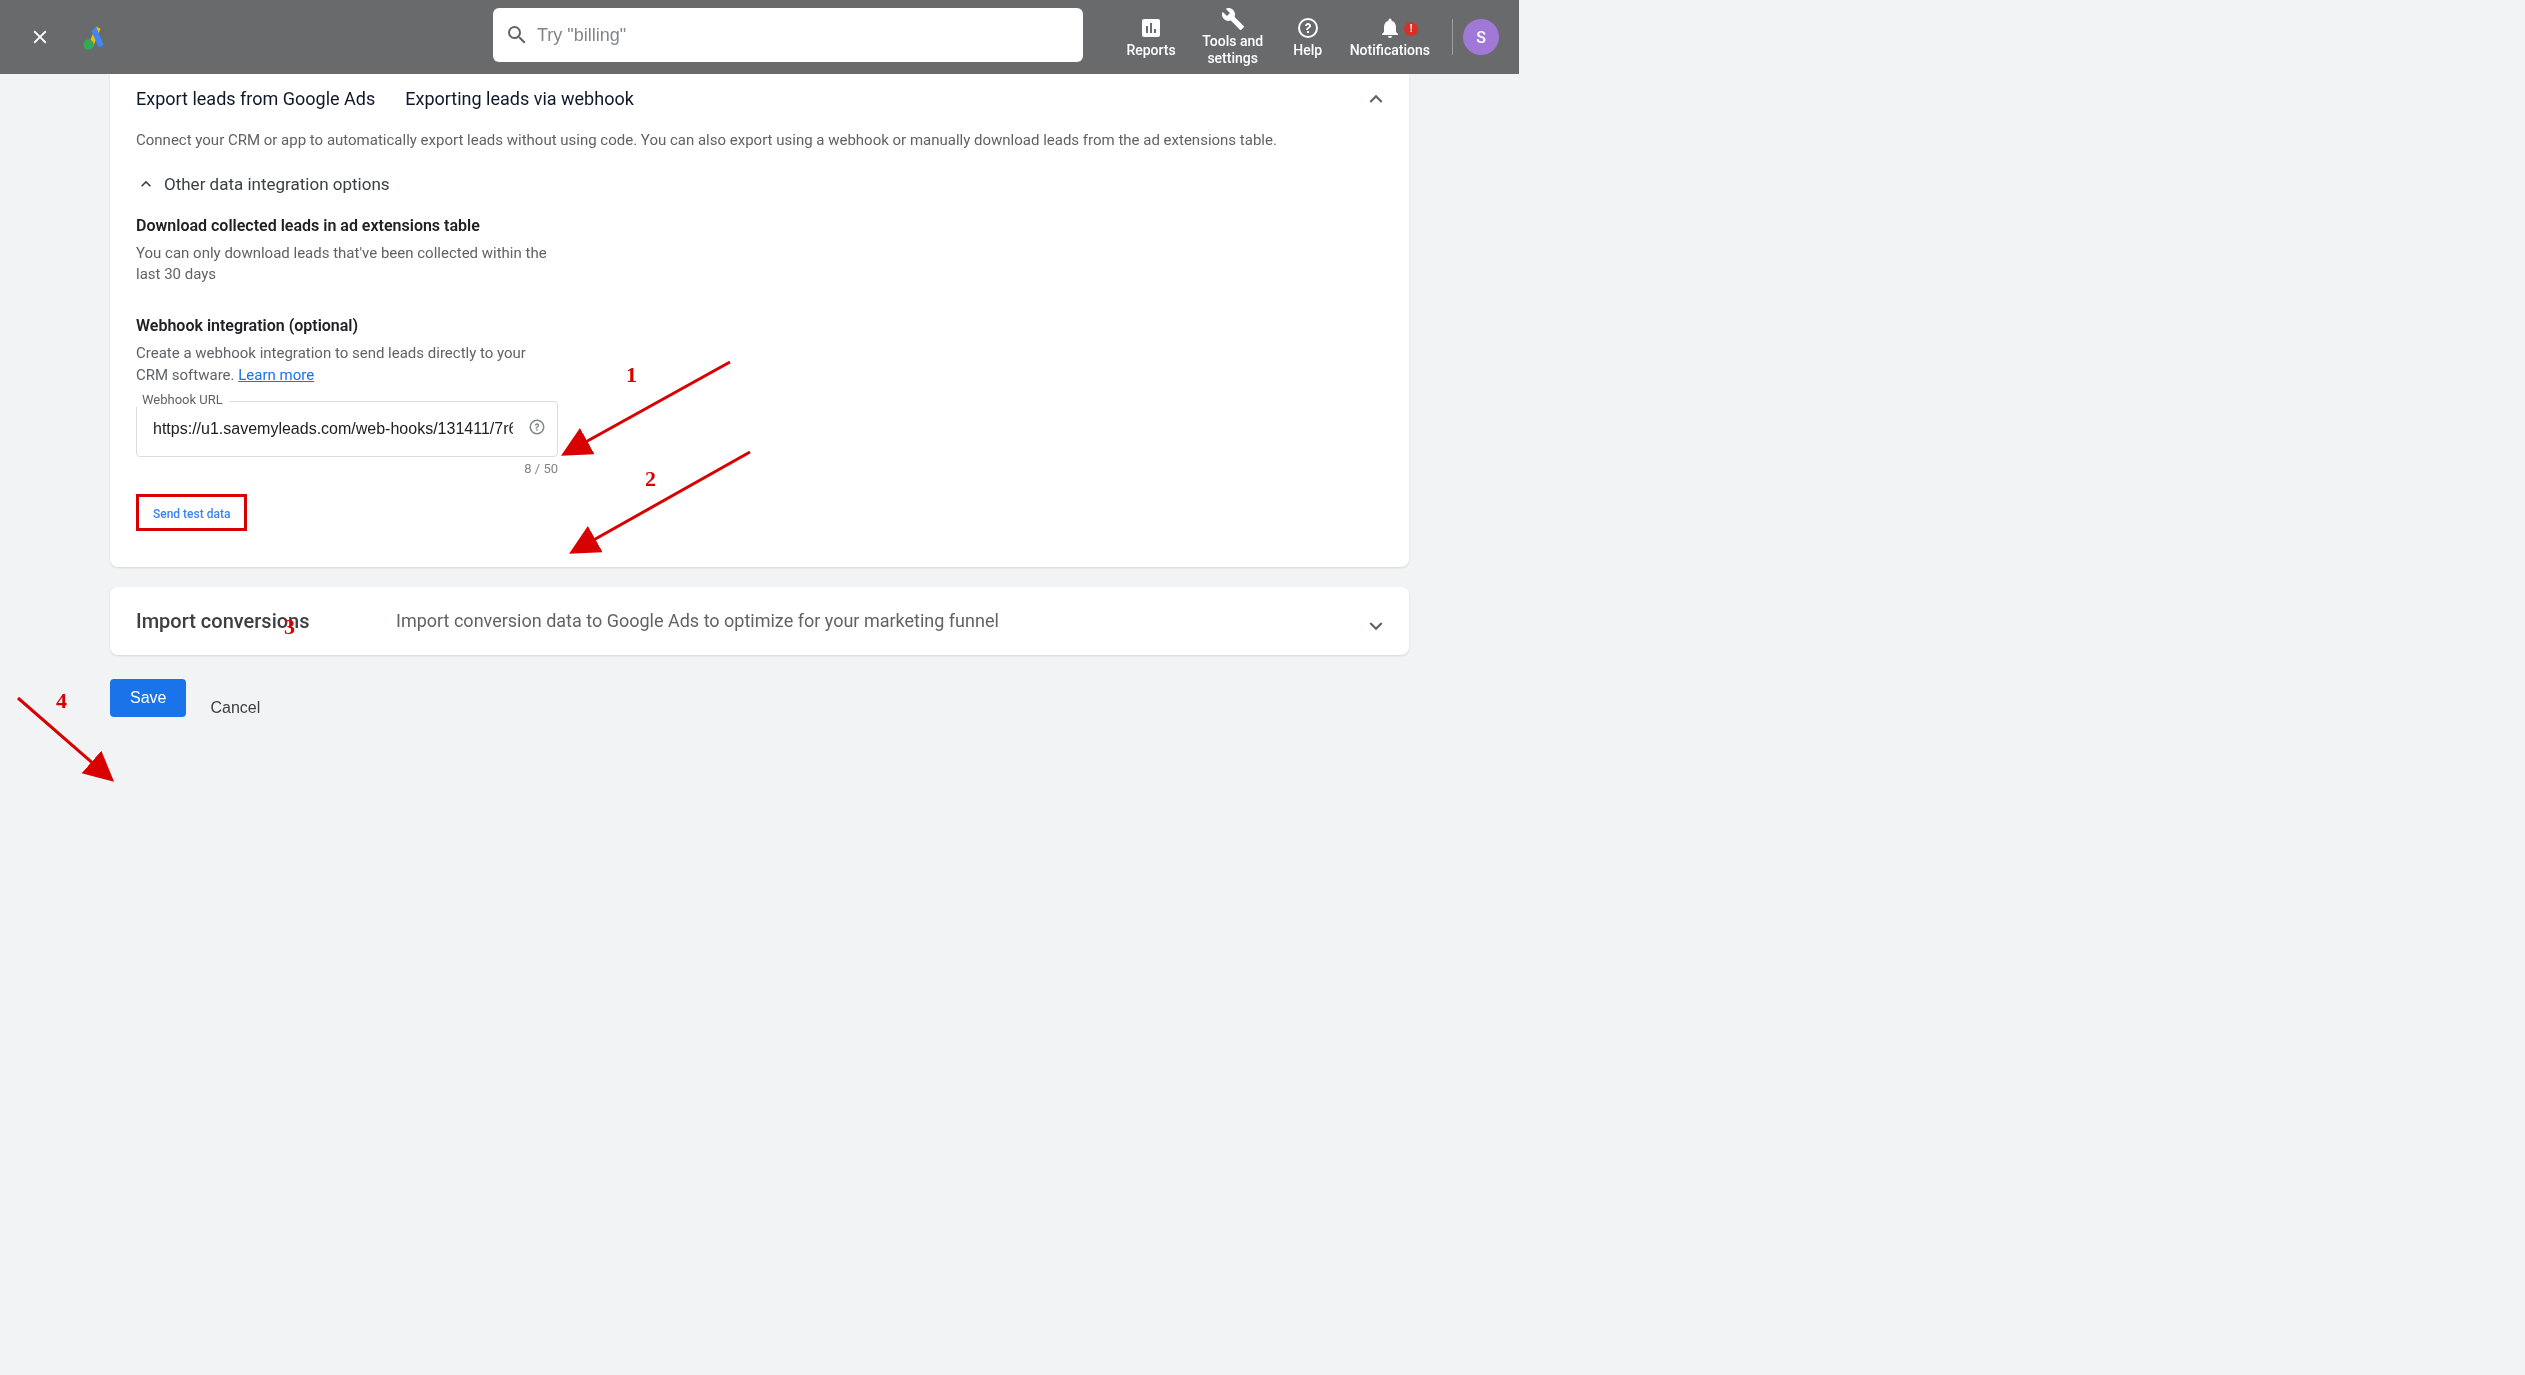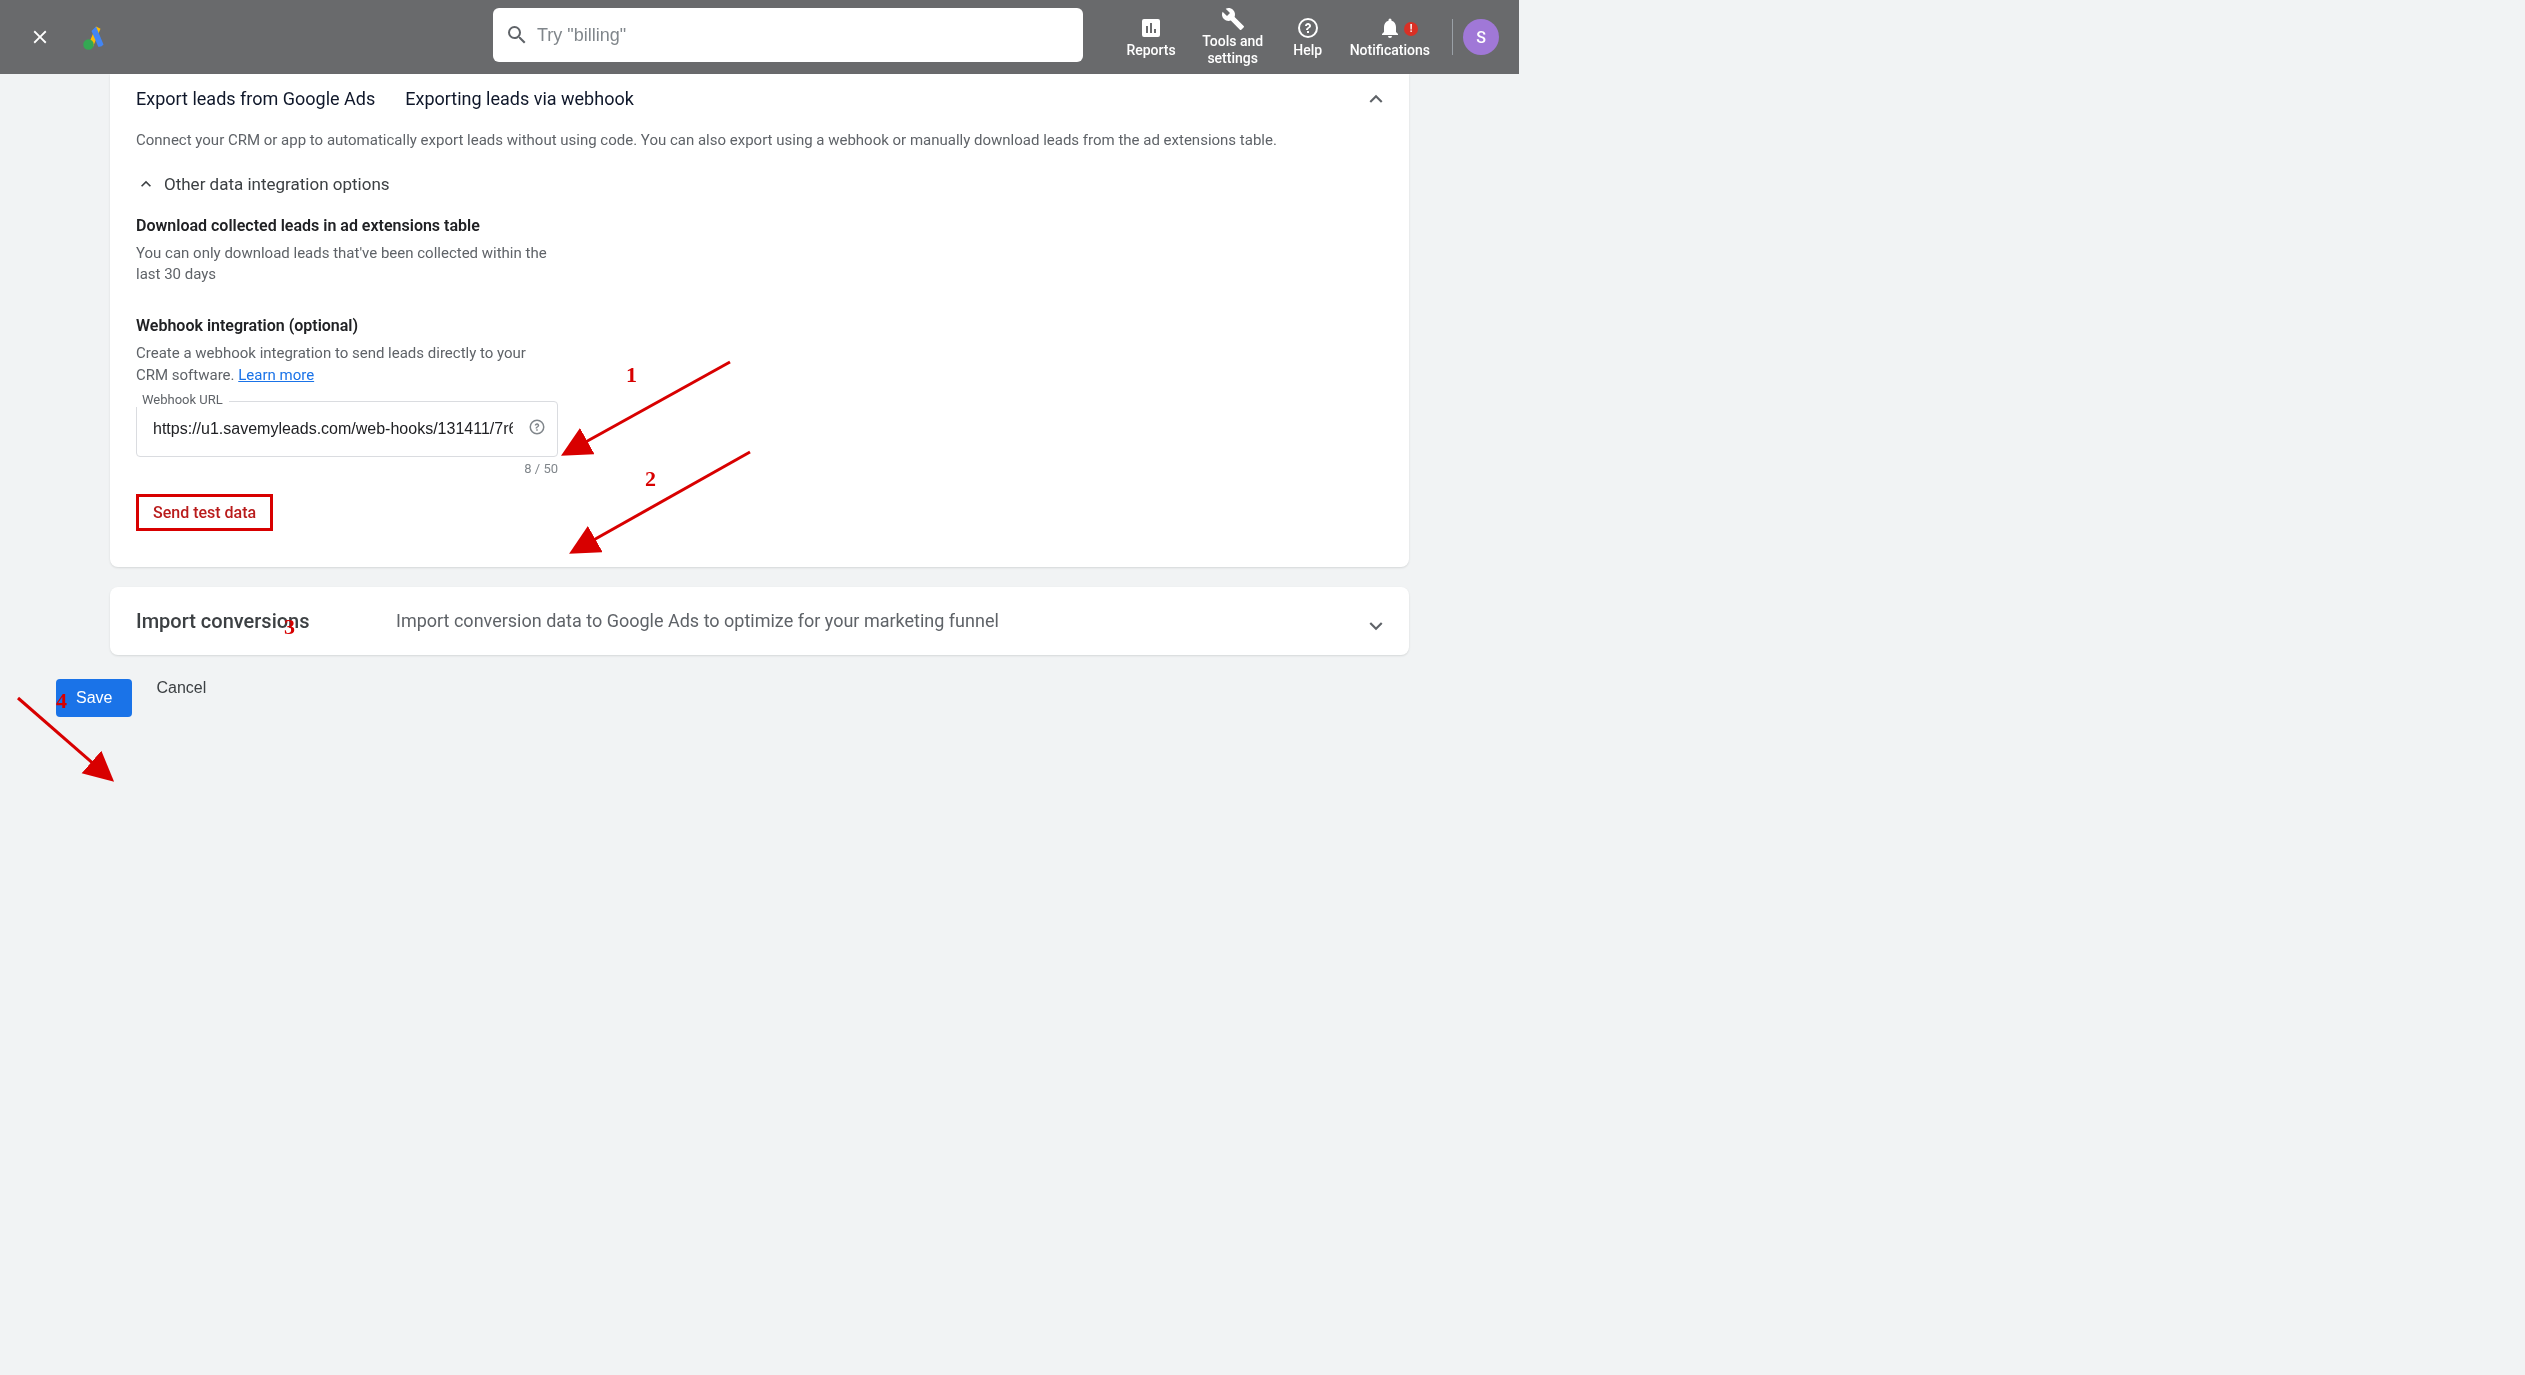--- a/index.html
+++ b/index.html
@@ -177,29 +177,29 @@
     text-align:right; width:422px; color:#80868b; font-size:13px; margin-top:4px;
   }
 
   .send-test {
     display:inline-block;
     border: 3px solid #d80000;
     padding: 6px 14px;
     margin-top: 18px;
   }
   .send-test span {
-    color:#b91c1c; font-size:16px; font-weight:500; cursor:pointer;
+    color:#3b82f6; font-size:12px; font-weight:500; cursor:pointer;
   }
 
   .card2-title { font-size:20px; font-weight:500; color:#3c4043; width:260px; }
   .card2-desc { color:#5f6368; font-size:18px; }
 
   .footer-actions {
-    margin: 24px 0 0 56px;
-    display:flex; align-items:flex-start; gap:24px;
+    margin: 24px 0 0 110px;
+    display:flex; align-items:flex-end; gap:24px;
   }
   .btn-primary {
     background:#1a73e8; color:#fff; border:none; border-radius:4px;
     padding: 10px 20px; font-size:16px; font-weight:500; cursor:pointer;
   }
   .btn-text {
     background:none; border:none; color:#3c4043; font-size:16px; font-weight:500; cursor:pointer;
   }
 
   

